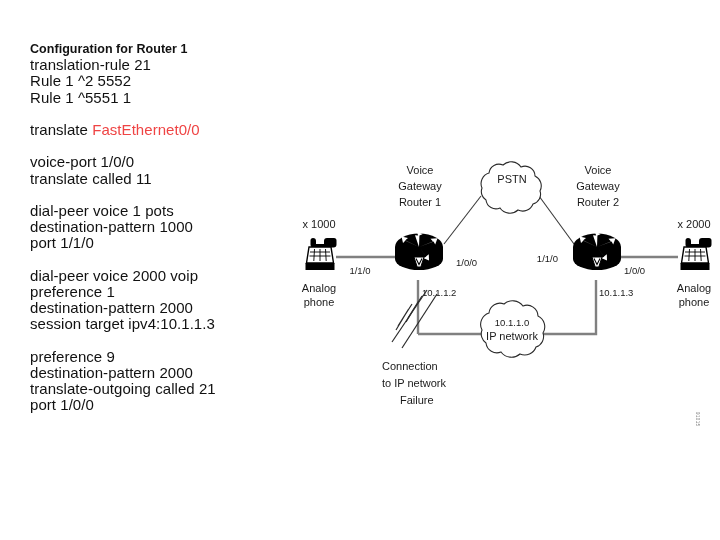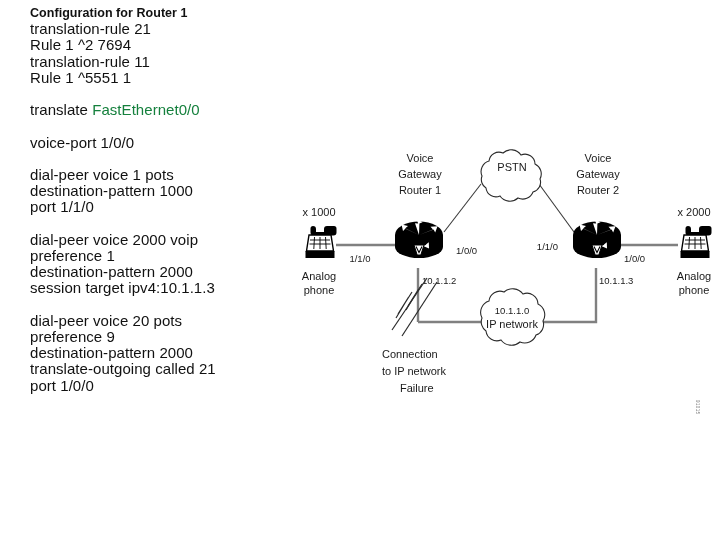--- a/index.html
+++ b/index.html
@@ -27,33 +27,34 @@
   .cfg-line {
     font-size: 15px;
     line-height: 16.2px;
     white-space: pre;
     color: #111111;
     letter-spacing: 0.05px;
   }
   .cfg-line.title {
     font-weight: bold;
     font-size: 12.5px;
+    margin-top: 36px;
   }
   .cfg-spacer {
     height: 16.2px;
   }
   .cfg-dim {
-    color: #15803d;
+    color: #ef4444;
   }
 
   
   #diagram {
     position: absolute;
     left: 296px;
-    top: 132px;
+    top: 144px;
     width: 424px;
     height: 330px;
   }
   #diagram svg {
     display: block;
   }
   .dg-label {
     font-family: "Liberation Sans", sans-serif;
     font-size: 11px;
     fill: #1a1a1a;
@@ -95,48 +96,47 @@
     letter-spacing: 0.4px;
   }
 </style>
 </head>
 <body>
 
 <div id="config-panel">
 
   <div class="cfg-line title">Configuration for Router 1</div>
   <div class="cfg-line">translation-rule 21</div>
-  <div class="cfg-line">Rule 1 ^2 7694</div>
-  <div class="cfg-line">translation-rule 11</div>
+  <div class="cfg-line">Rule 1 ^2 5552</div>
   <div class="cfg-line">Rule 1 ^5551 1</div>
 
   <div class="cfg-spacer"></div>
 
   <div class="cfg-line"><span>translate </span><span class="cfg-dim">FastEthernet0/0</span></div>
 
   <div class="cfg-spacer"></div>
 
   <div class="cfg-line">voice-port 1/0/0</div>
+  <div class="cfg-line">translate called 11</div>
 
   <div class="cfg-spacer"></div>
 
   <div class="cfg-line">dial-peer voice 1 pots</div>
   <div class="cfg-line">destination-pattern 1000</div>
   <div class="cfg-line">port 1/1/0</div>
 
   <div class="cfg-spacer"></div>
 
   <div class="cfg-line">dial-peer voice 2000 voip</div>
   <div class="cfg-line">preference 1</div>
   <div class="cfg-line">destination-pattern 2000</div>
   <div class="cfg-line">session target ipv4:10.1.1.3</div>
 
   <div class="cfg-spacer"></div>
 
-  <div class="cfg-line">dial-peer voice 20 pots</div>
   <div class="cfg-line">preference 9</div>
   <div class="cfg-line">destination-pattern 2000</div>
   <div class="cfg-line">translate-outgoing called 21</div>
   <div class="cfg-line">port 1/0/0</div>
 
 </div>
 
 <div id="diagram">
 <svg width="424" height="330" viewBox="0 0 424 330" xmlns="http://www.w3.org/2000/svg">
 

